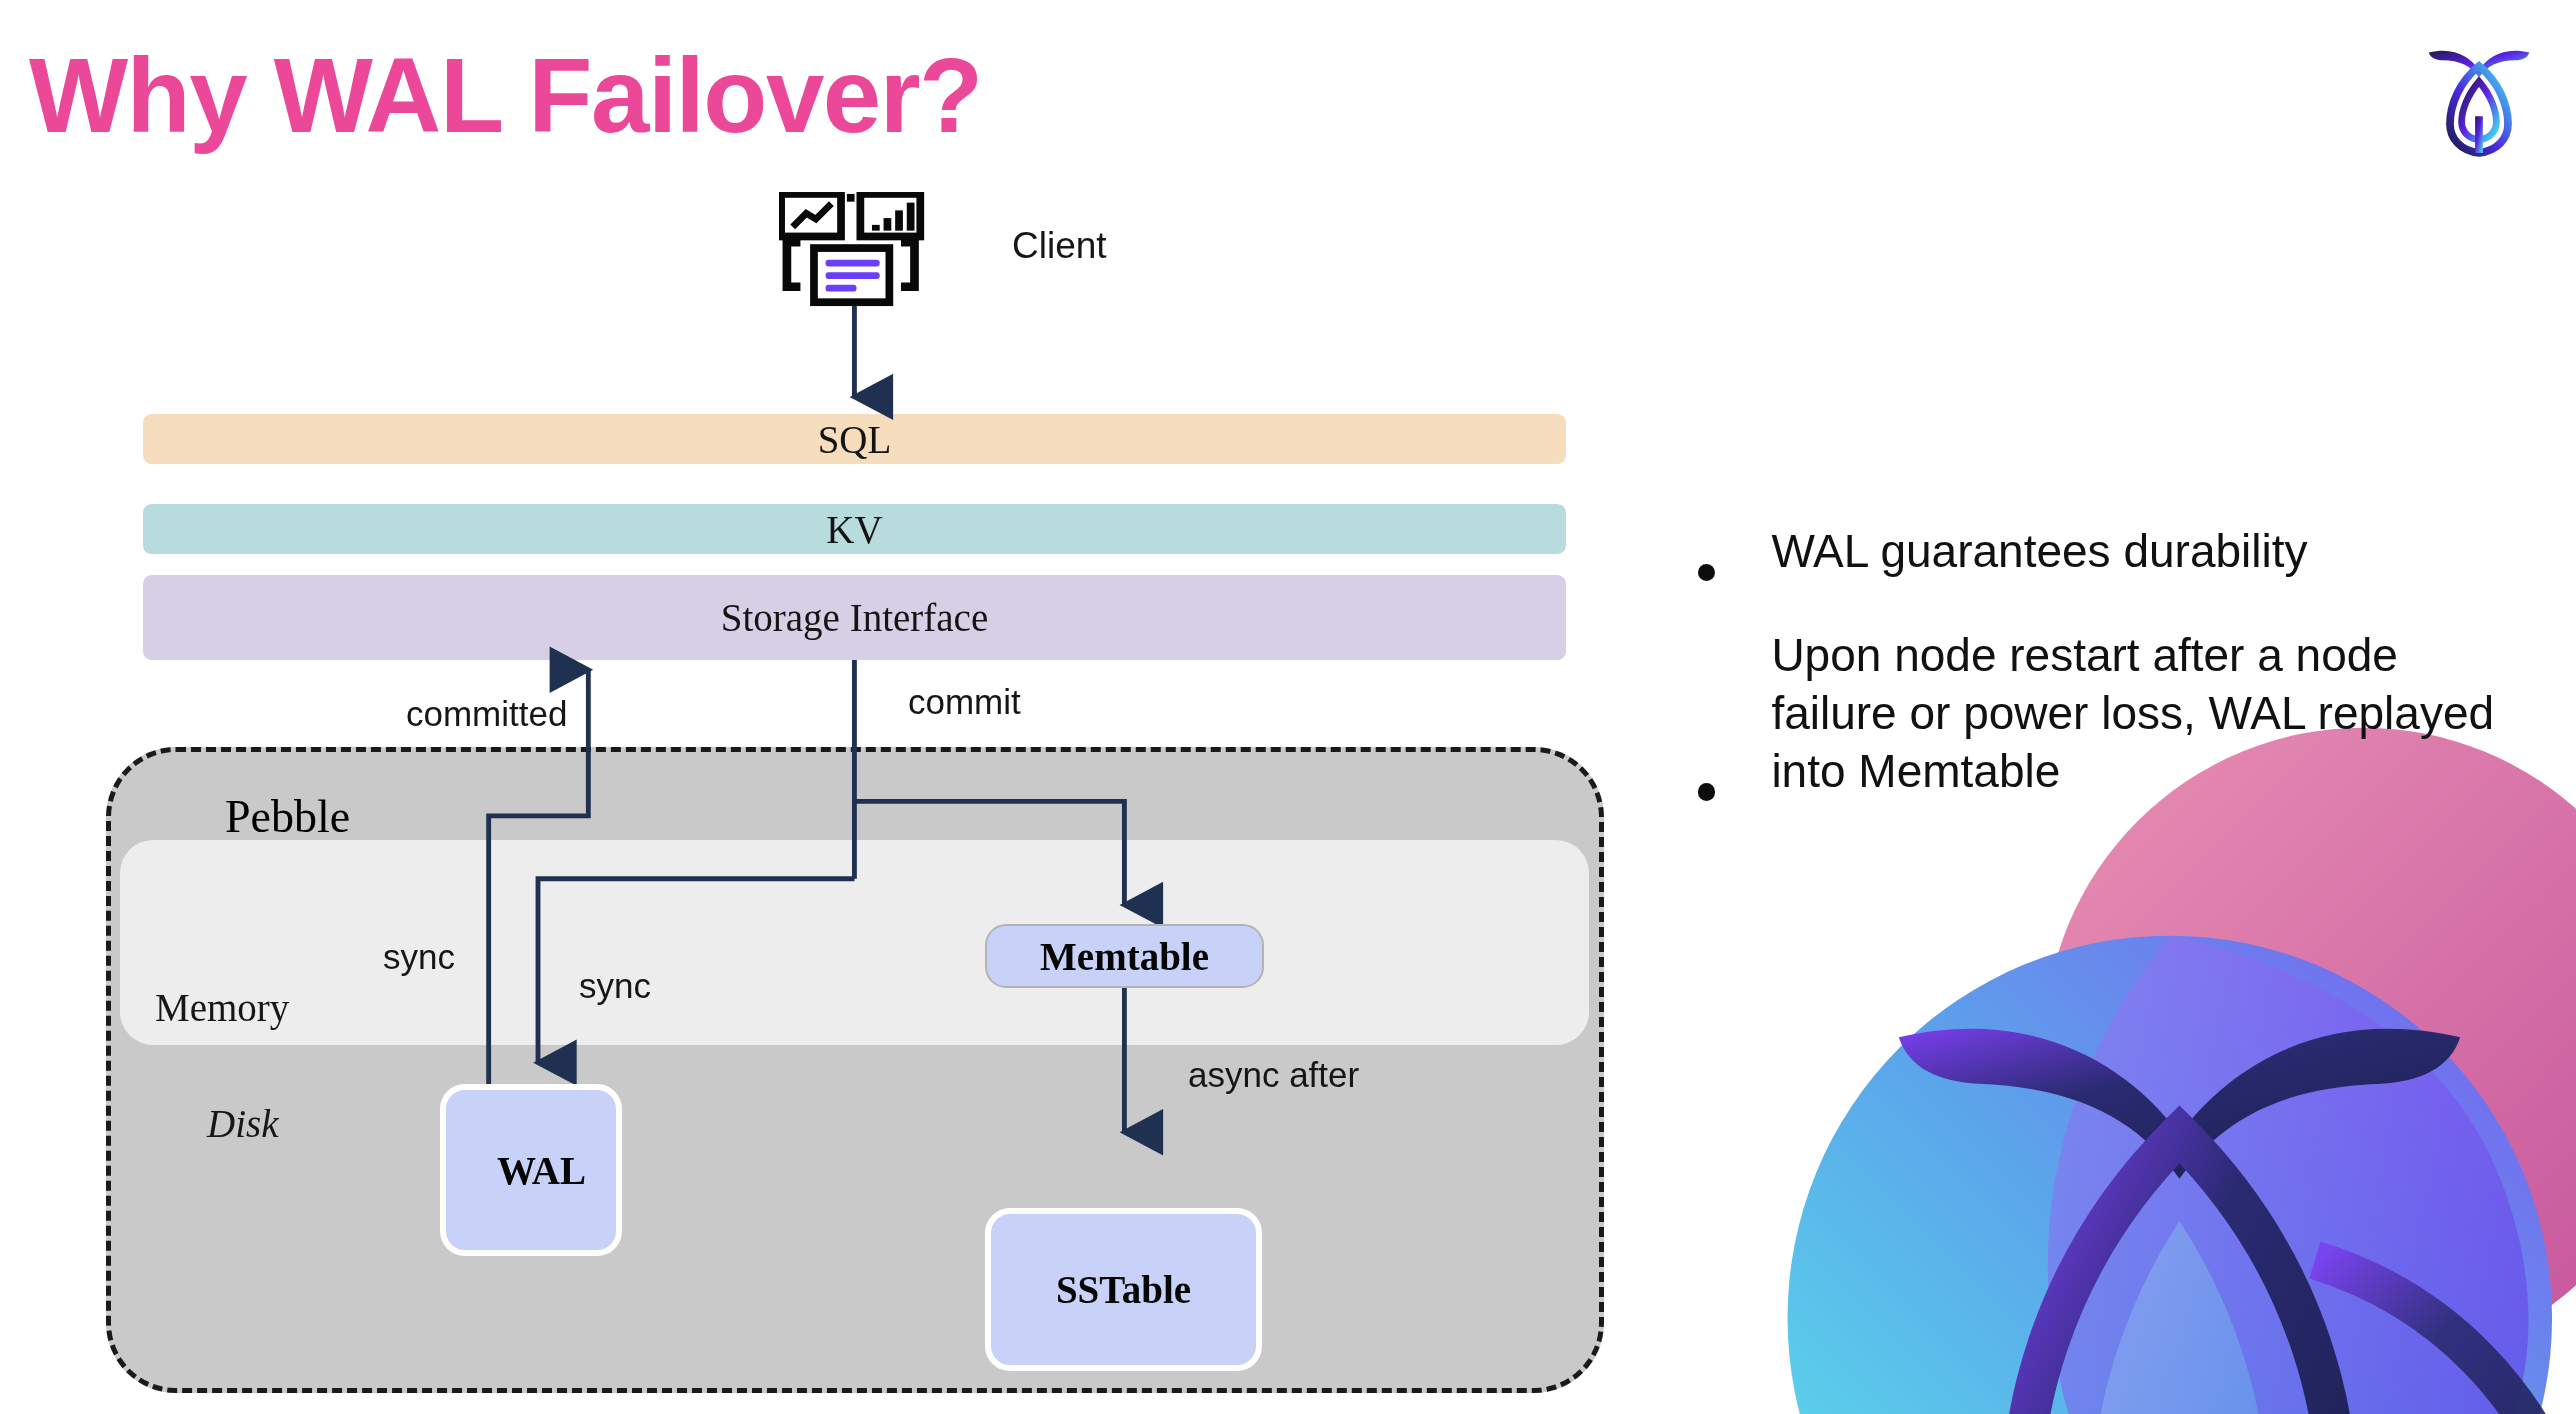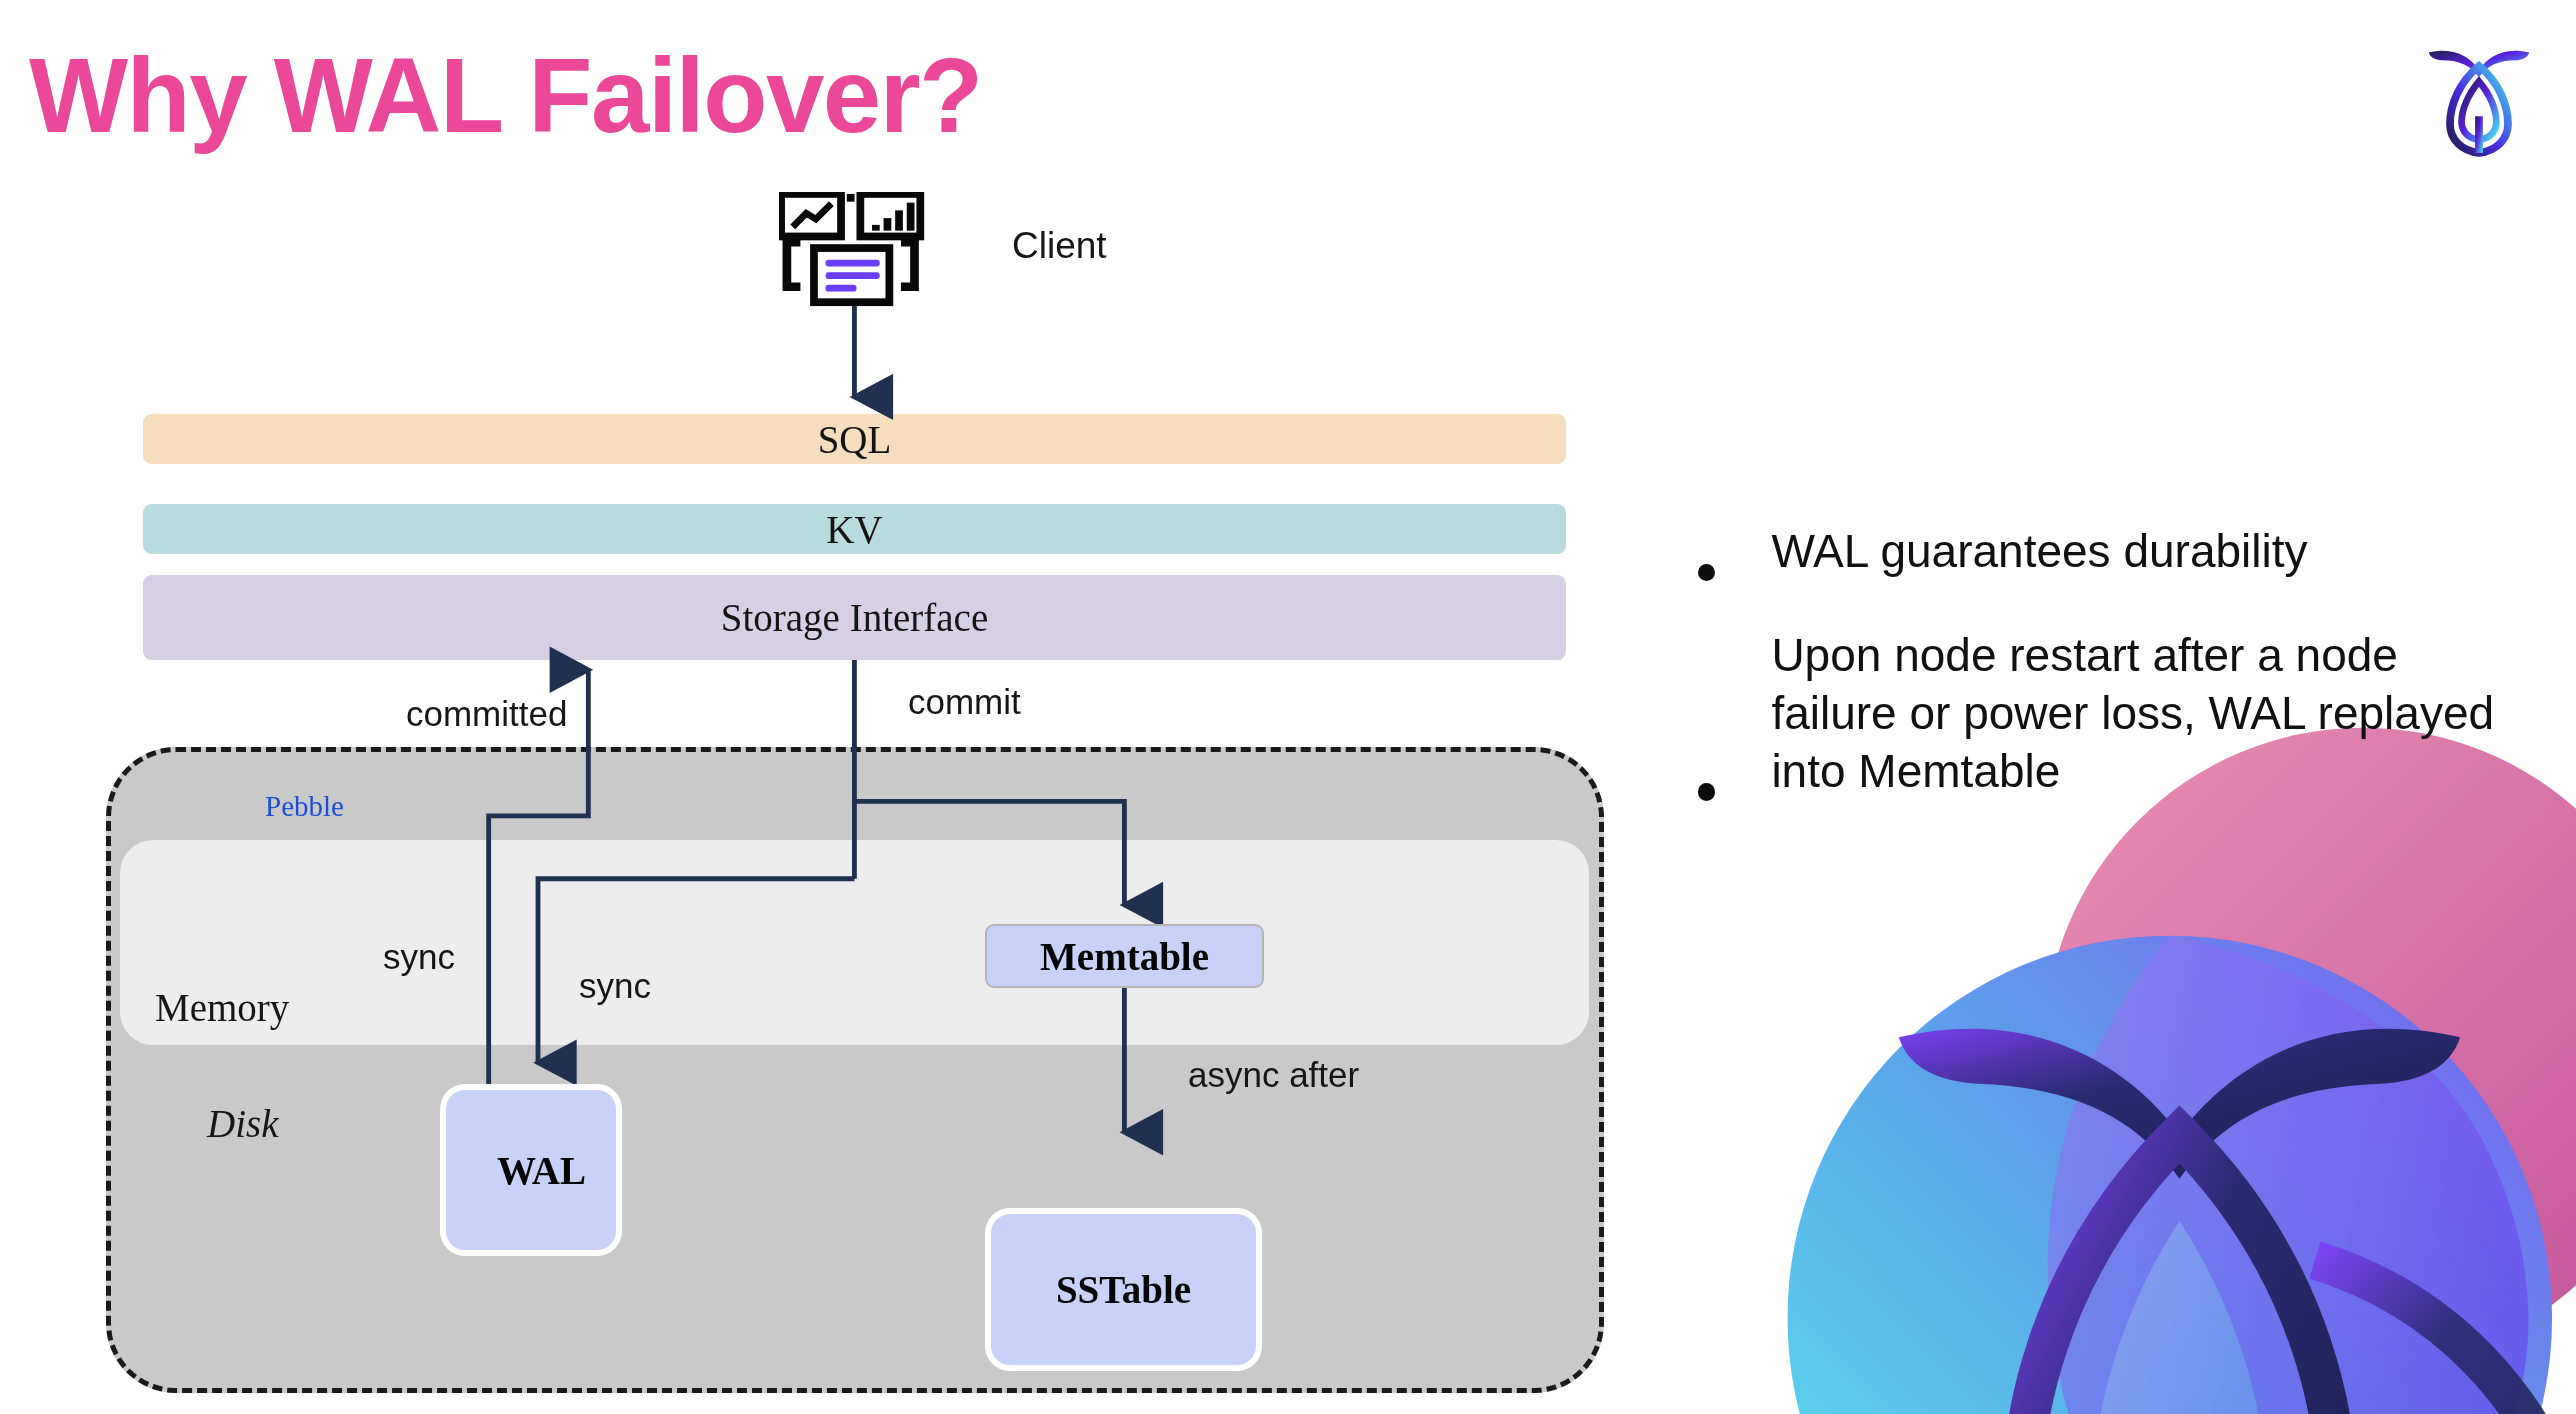--- a/index.html
+++ b/index.html
@@ -49,21 +49,21 @@
   #layer-storage{top:575px;height:85px;background:#d6cfe5;}
 
   
   #pebble-box{
     position:absolute;left:106px;top:747px;width:1498px;height:646px;
     background:#c9c9c9;border:5.8px dashed #1a1a1a;border-radius:70px;
     box-sizing:border-box;
   }
   #pebble-label{
     position:absolute;left:225px;top:790px;
-    font-family:"Liberation Serif",serif;font-size:29px;color:#1d4ed8;margin-left:40px;
+    font-family:"Liberation Serif",serif;font-size:46px;color:#000000;
   }
   
   #memory-panel{
     position:absolute;left:120px;top:840px;width:1469px;height:205px;
     background:#ededed;border-radius:33px;
   }
   #memory-label{
     position:absolute;left:155px;top:985px;
     font-family:"Liberation Serif",serif;font-size:39px;color:#171717;
   }
@@ -73,21 +73,21 @@
   }
 
   
   .data-box{
     position:absolute;display:flex;align-items:center;justify-content:center;
     background:#c8d2f8;font-family:"Liberation Serif",serif;font-weight:bold;
     font-size:39px;color:#060606;box-sizing:border-box;
   }
   #box-memtable{
     left:985px;top:924px;width:279px;height:64px;
-    border:2.9px solid #b4b4b4;border-radius:9px;
+    border:2.9px solid #b4b4b4;border-radius:21px;
   }
   #box-wal{
     left:440px;top:1084px;width:182px;height:172px;
     border:6.8px solid #ffffff;border-radius:25px;padding-left:21px;
   }
   #box-sstable{
     left:985px;top:1208px;width:277px;height:163px;
     border:6.8px solid #ffffff;border-radius:25px;
   }
 

